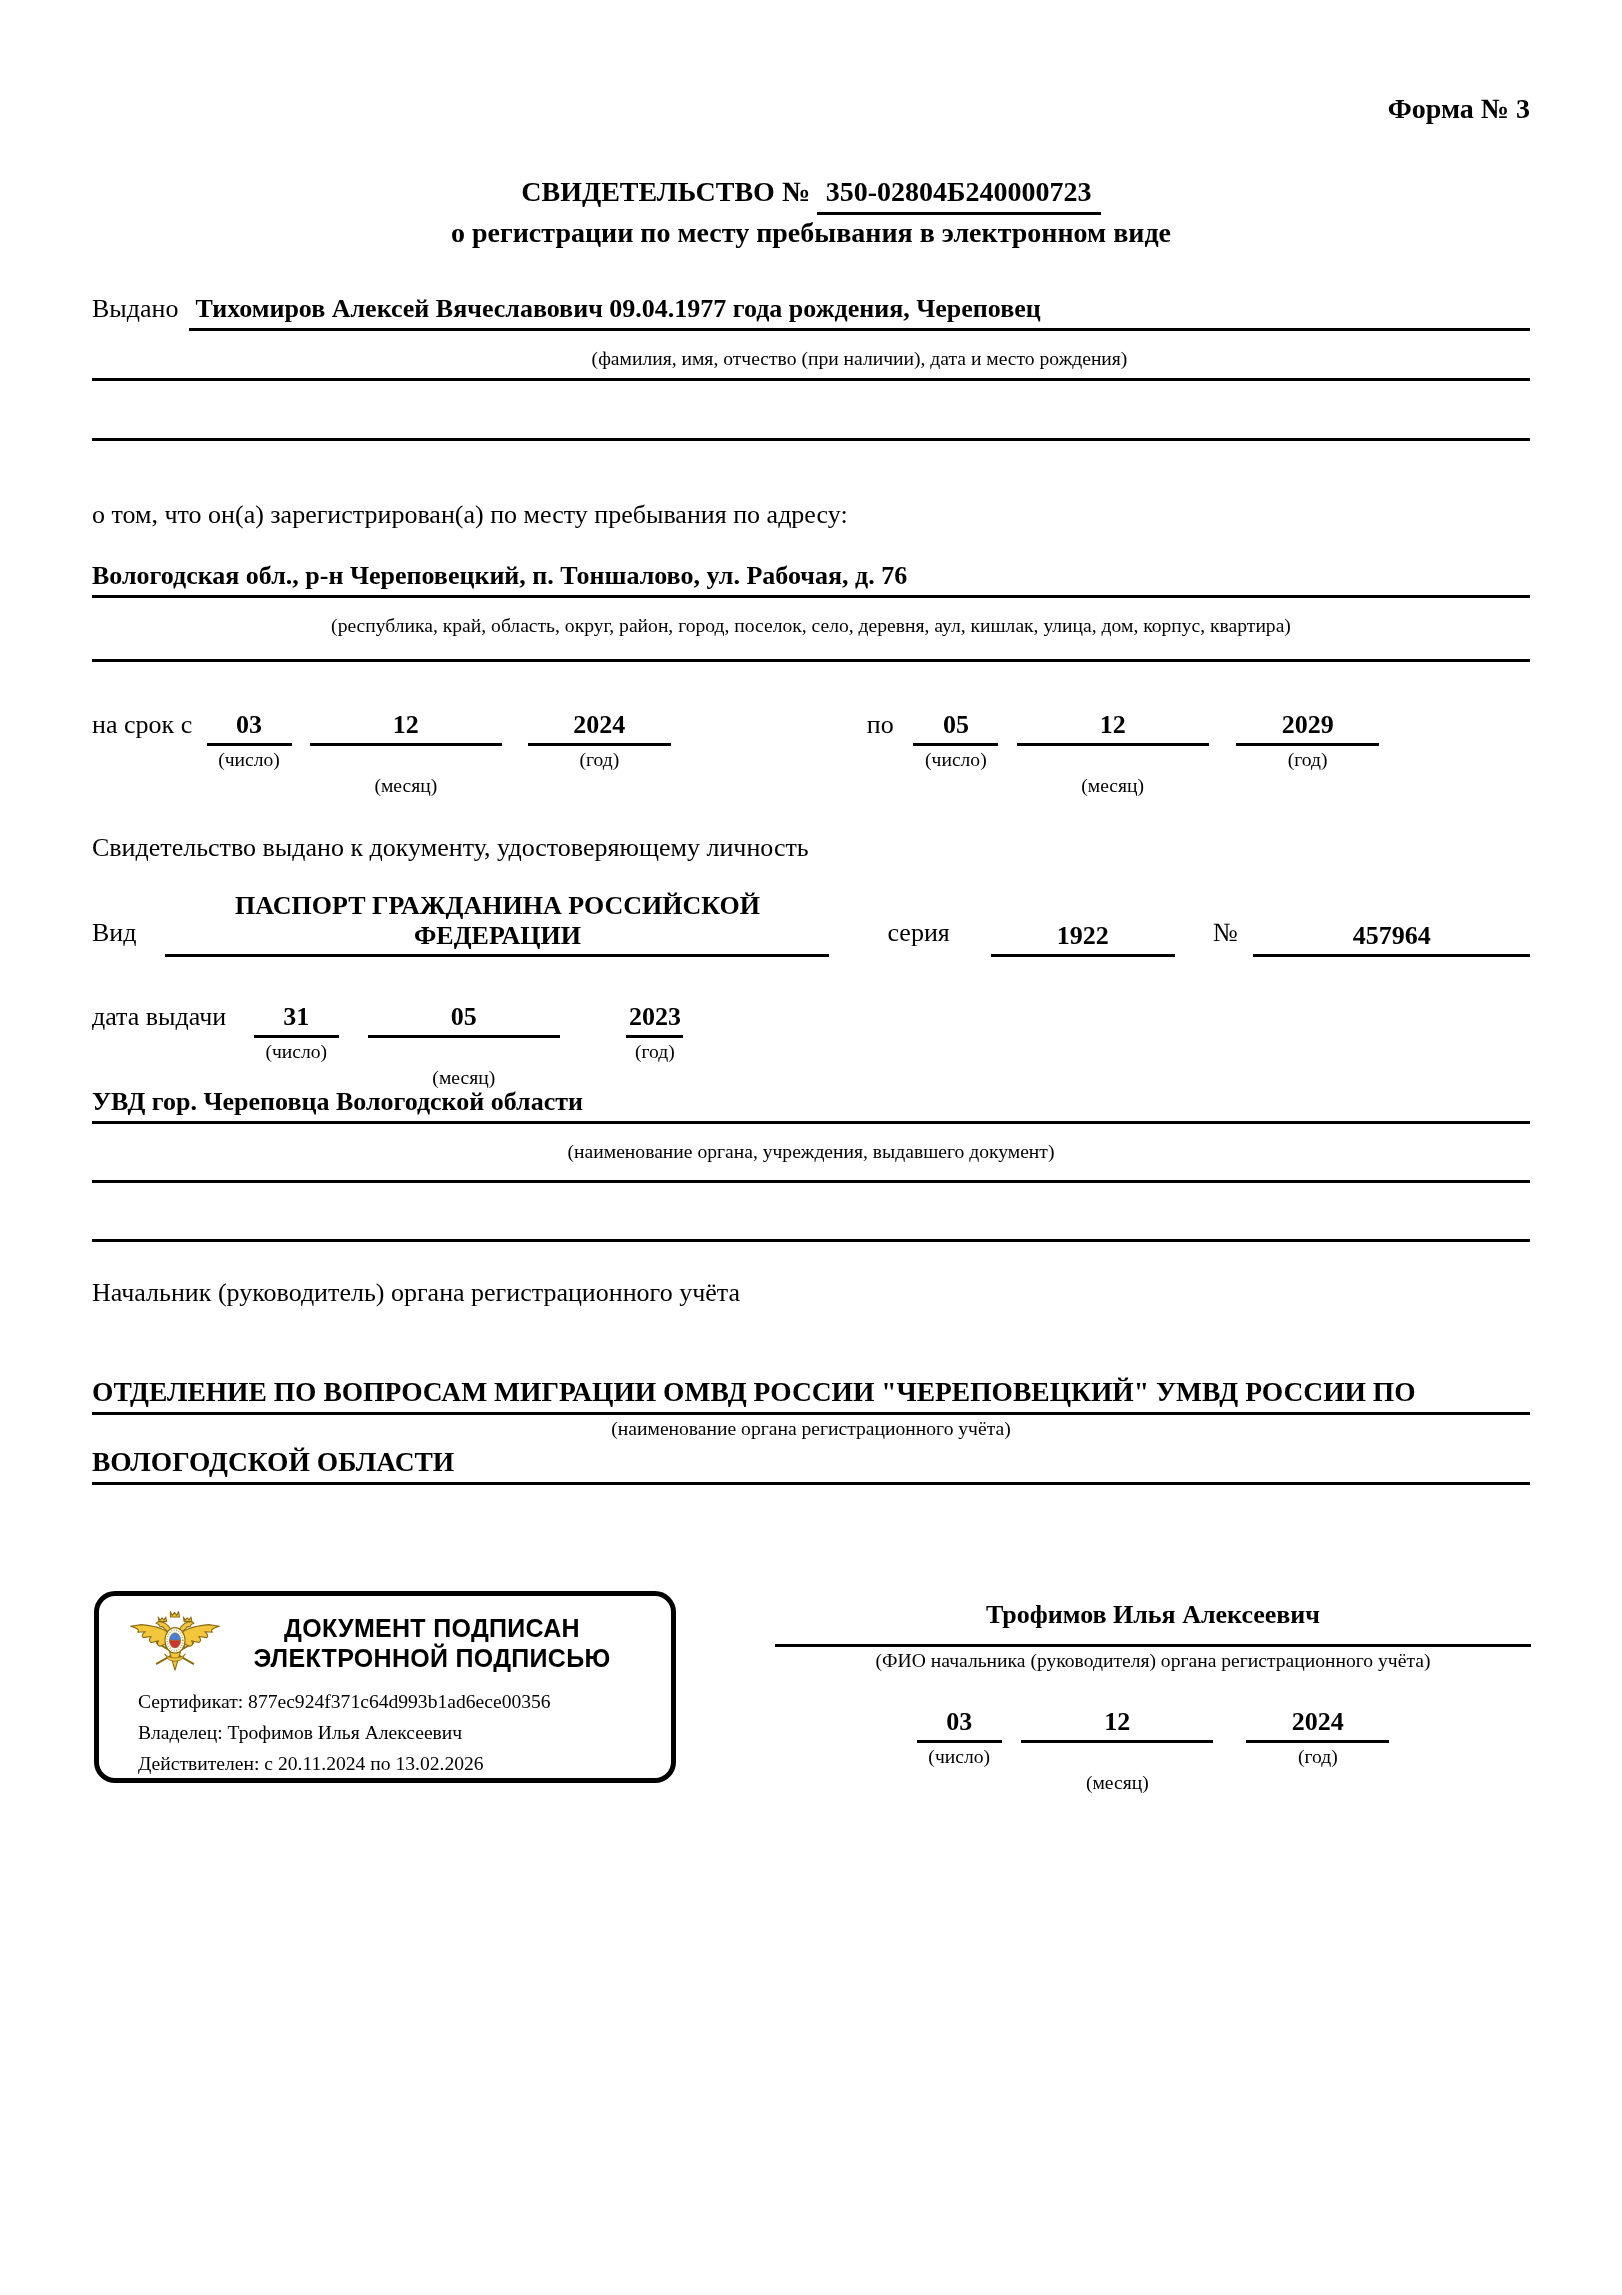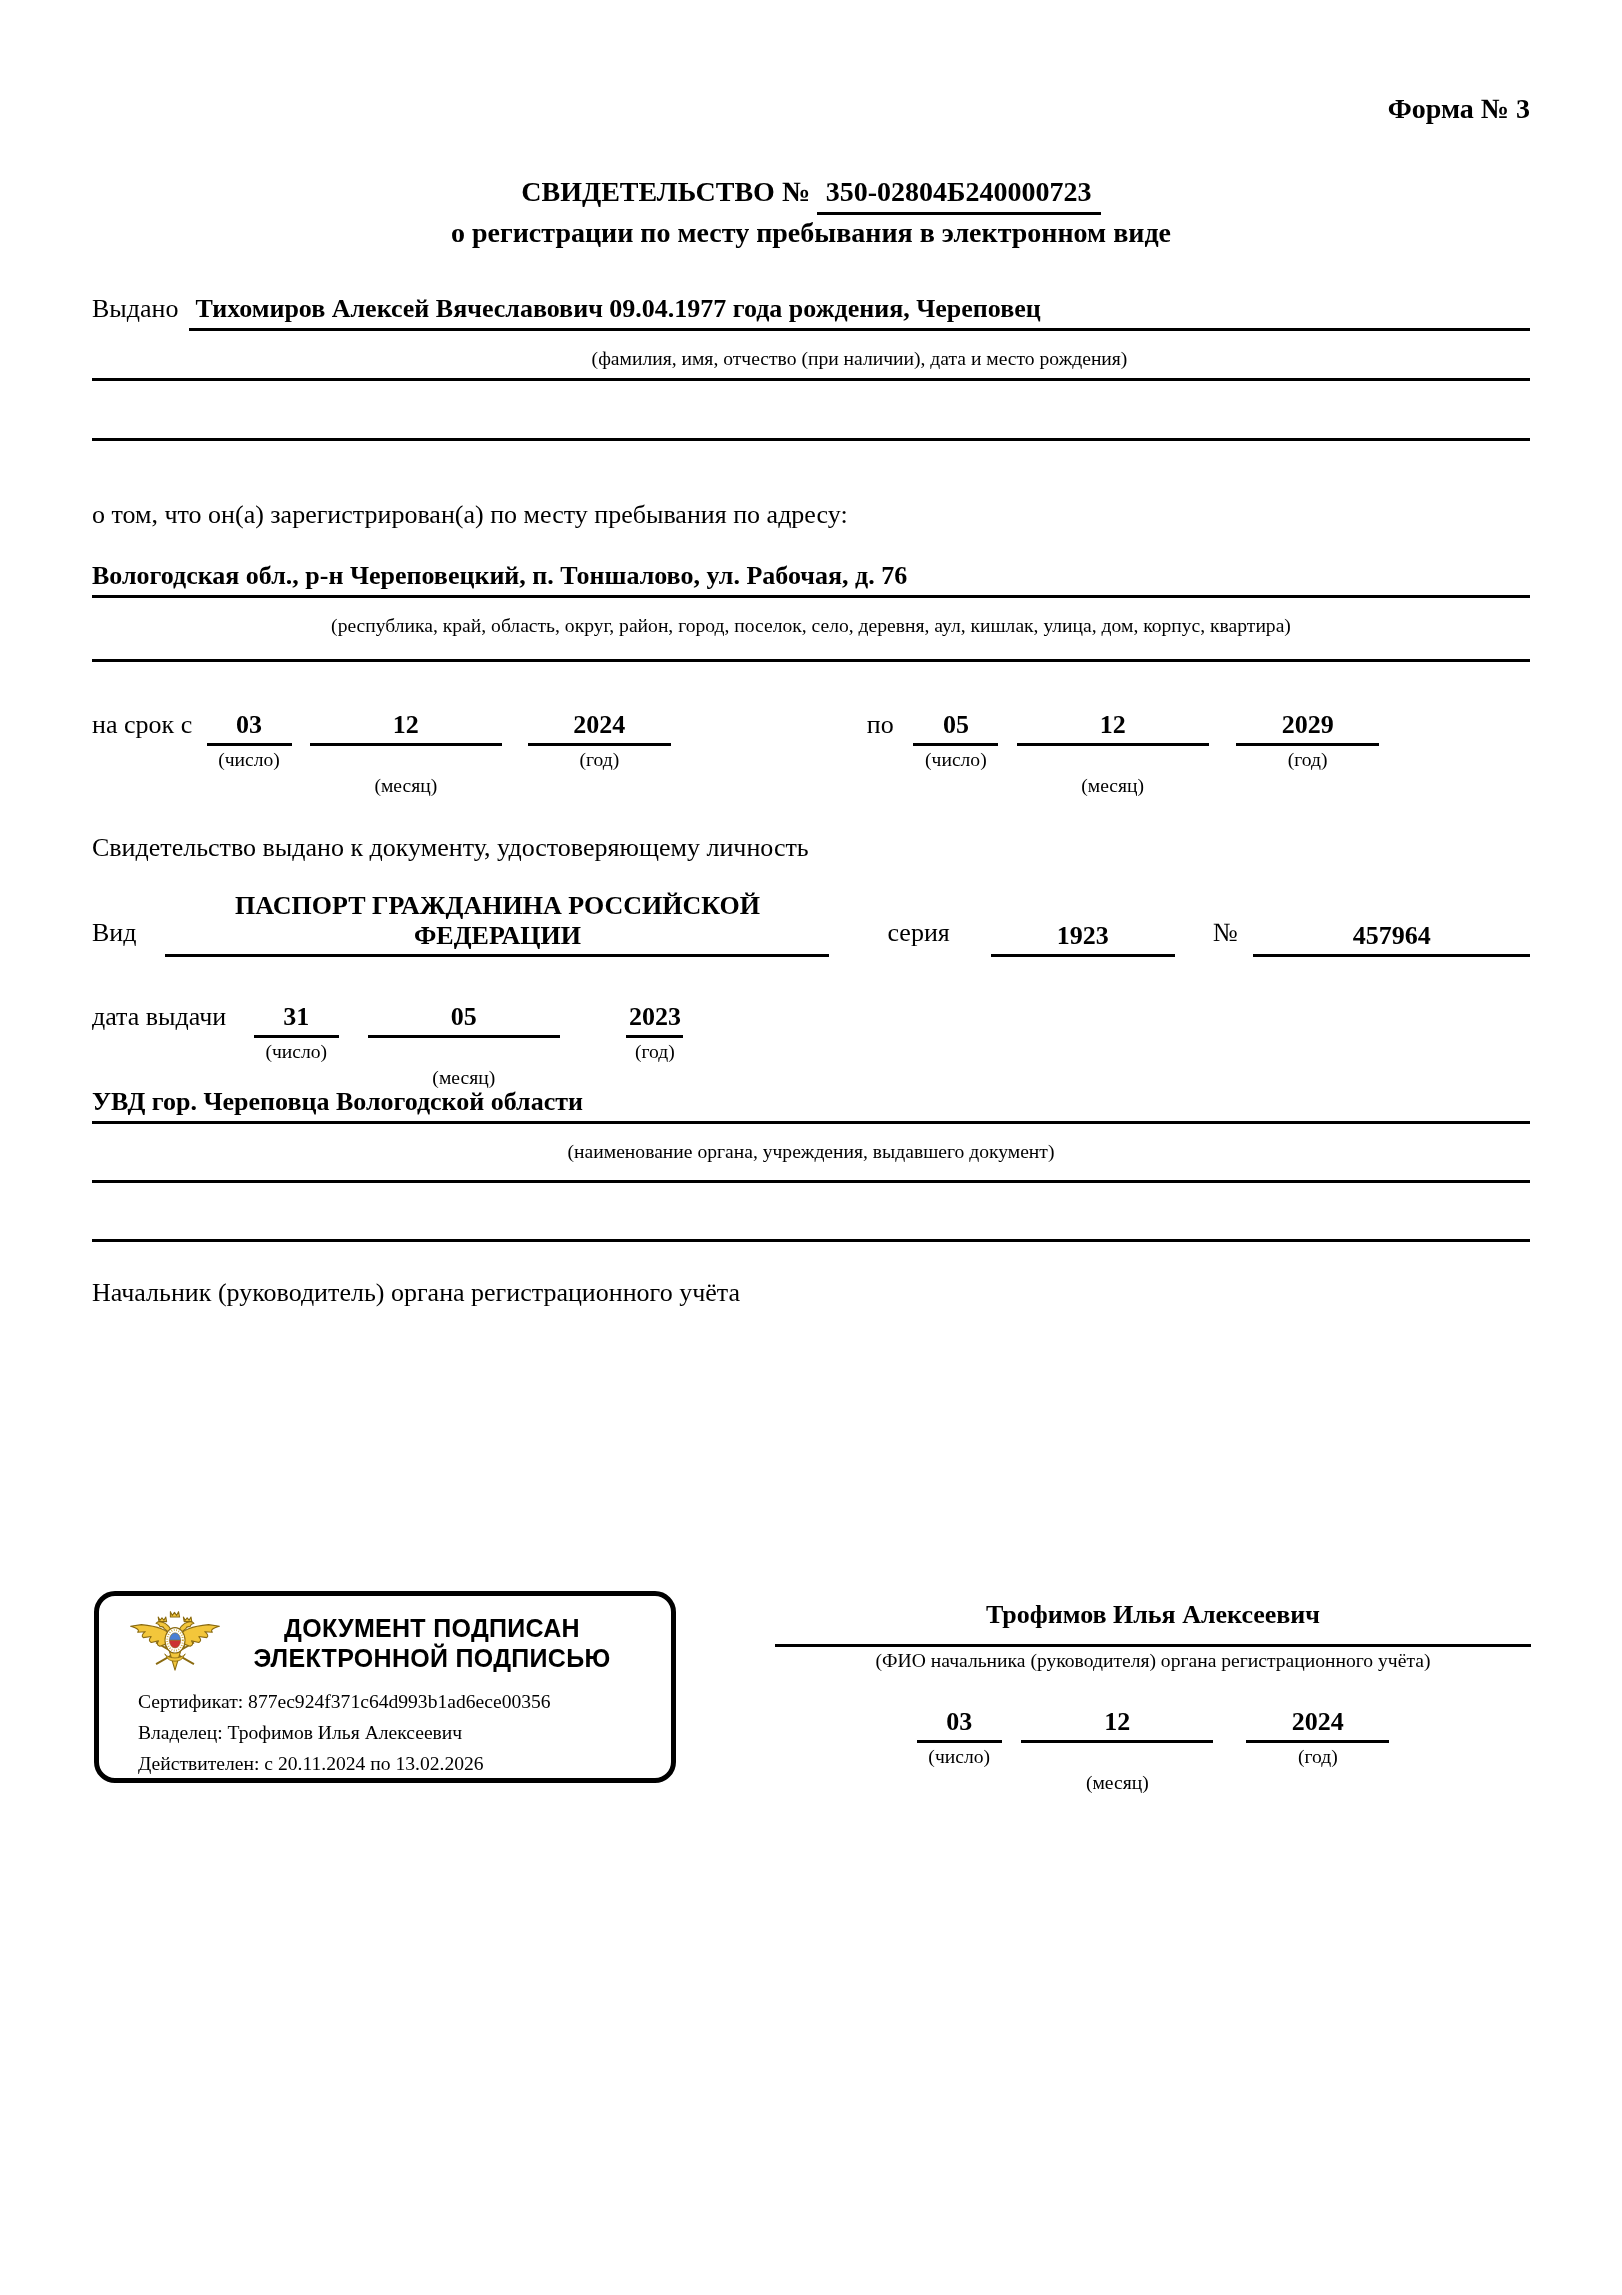--- a/index.html
+++ b/index.html
@@ -210,21 +210,21 @@
 
   <div class="abs intro2">Свидетельство выдано к документу, удостоверяющему личность</div>
 
   <div class="abs row-bottom vid-row">
     <span class="label pb">Вид</span>
     <span class="kind-field">
       <span style="display:block">ПАСПОРТ ГРАЖДАНИНА РОССИЙСКОЙ</span>
       <span style="display:block">ФЕДЕРАЦИИ</span>
     </span>
     <span class="label pb series-label">серия</span>
-    <span class="series-field">1923</span>
+    <span class="series-field">1922</span>
     <span class="label pb num-label">№</span>
     <span class="num-field">457964</span>
   </div>
 
   <div class="abs row issue-row">
     <span class="label">дата выдачи</span>
     <span class="df w-day f-day">
       <span class="v">31</span>
       <span class="c">(число)</span>
     </span>
@@ -241,20 +241,25 @@
   <div class="abs uvd-block">
     <div class="line-value bold" style="padding-left:0;">УВД гор. Череповца Вологодской области</div>
     <div class="line-caption">(наименование органа, учреждения, выдавшего документ)</div>
   </div>
 
   <div class="abs blank-line bl4"></div>
   <div class="abs blank-line bl5"></div>
 
   <div class="abs head-label">Начальник (руководитель) органа регистрационного учёта</div>
 
+  <div class="abs org-block">
+    <div class="org-line">ОТДЕЛЕНИЕ ПО ВОПРОСАМ МИГРАЦИИ ОМВД РОССИИ "ЧЕРЕПОВЕЦКИЙ" УМВД РОССИИ ПО</div>
+    <div class="org-caption">(наименование органа регистрационного учёта)</div>
+    <div class="org-line org-line2">ВОЛОГОДСКОЙ ОБЛАСТИ</div>
+  </div>
 
   <div class="stamp">
     <div class="stamp-top">
       <svg class="stamp-emblem" viewBox="0 0 360 240" aria-hidden="true">
         <g stroke="#8a6a10" stroke-width="4" stroke-linejoin="round" fill="#F3C63B">
 
           <line x1="110" y1="200" x2="250" y2="120" stroke-width="7"></line>
           <line x1="110" y1="120" x2="250" y2="200" stroke-width="7"></line>
 
           <path d="M176,102 C150,72 118,60 56,54 L16,60 C42,68 50,74 42,82 L70,80 C58,90 56,96 63,102 L92,98 C83,108 83,114 92,120 L119,114 C112,124 114,130 124,134 L146,126 C143,136 149,144 159,146 L174,134 Z"></path>

